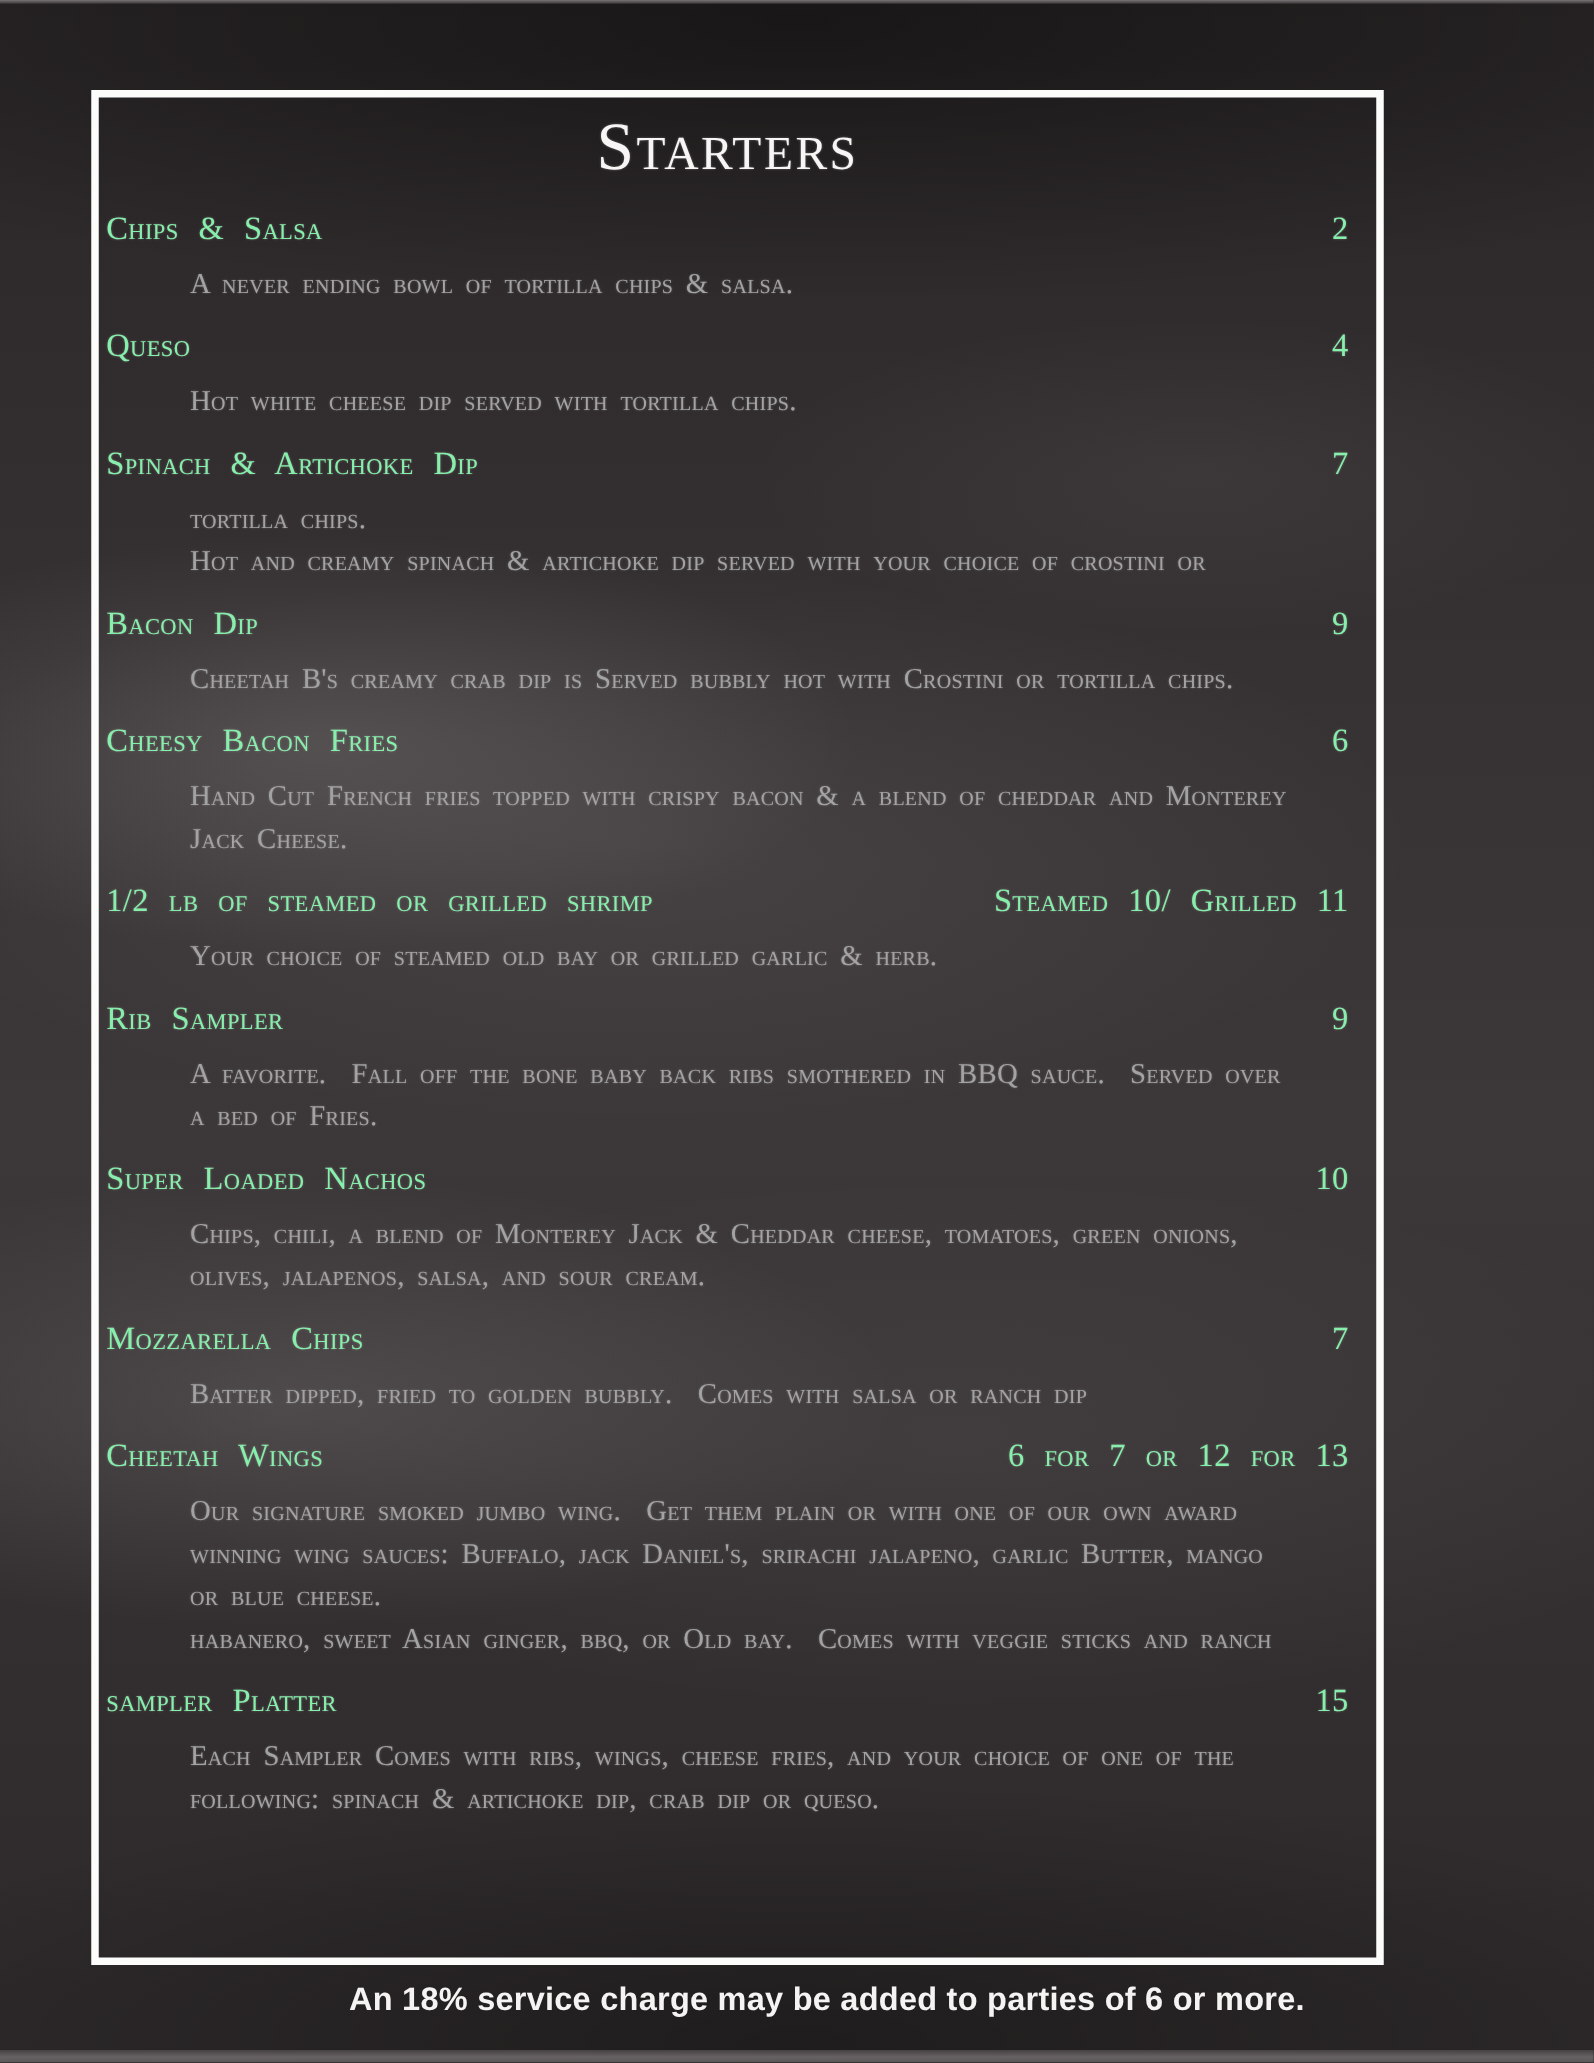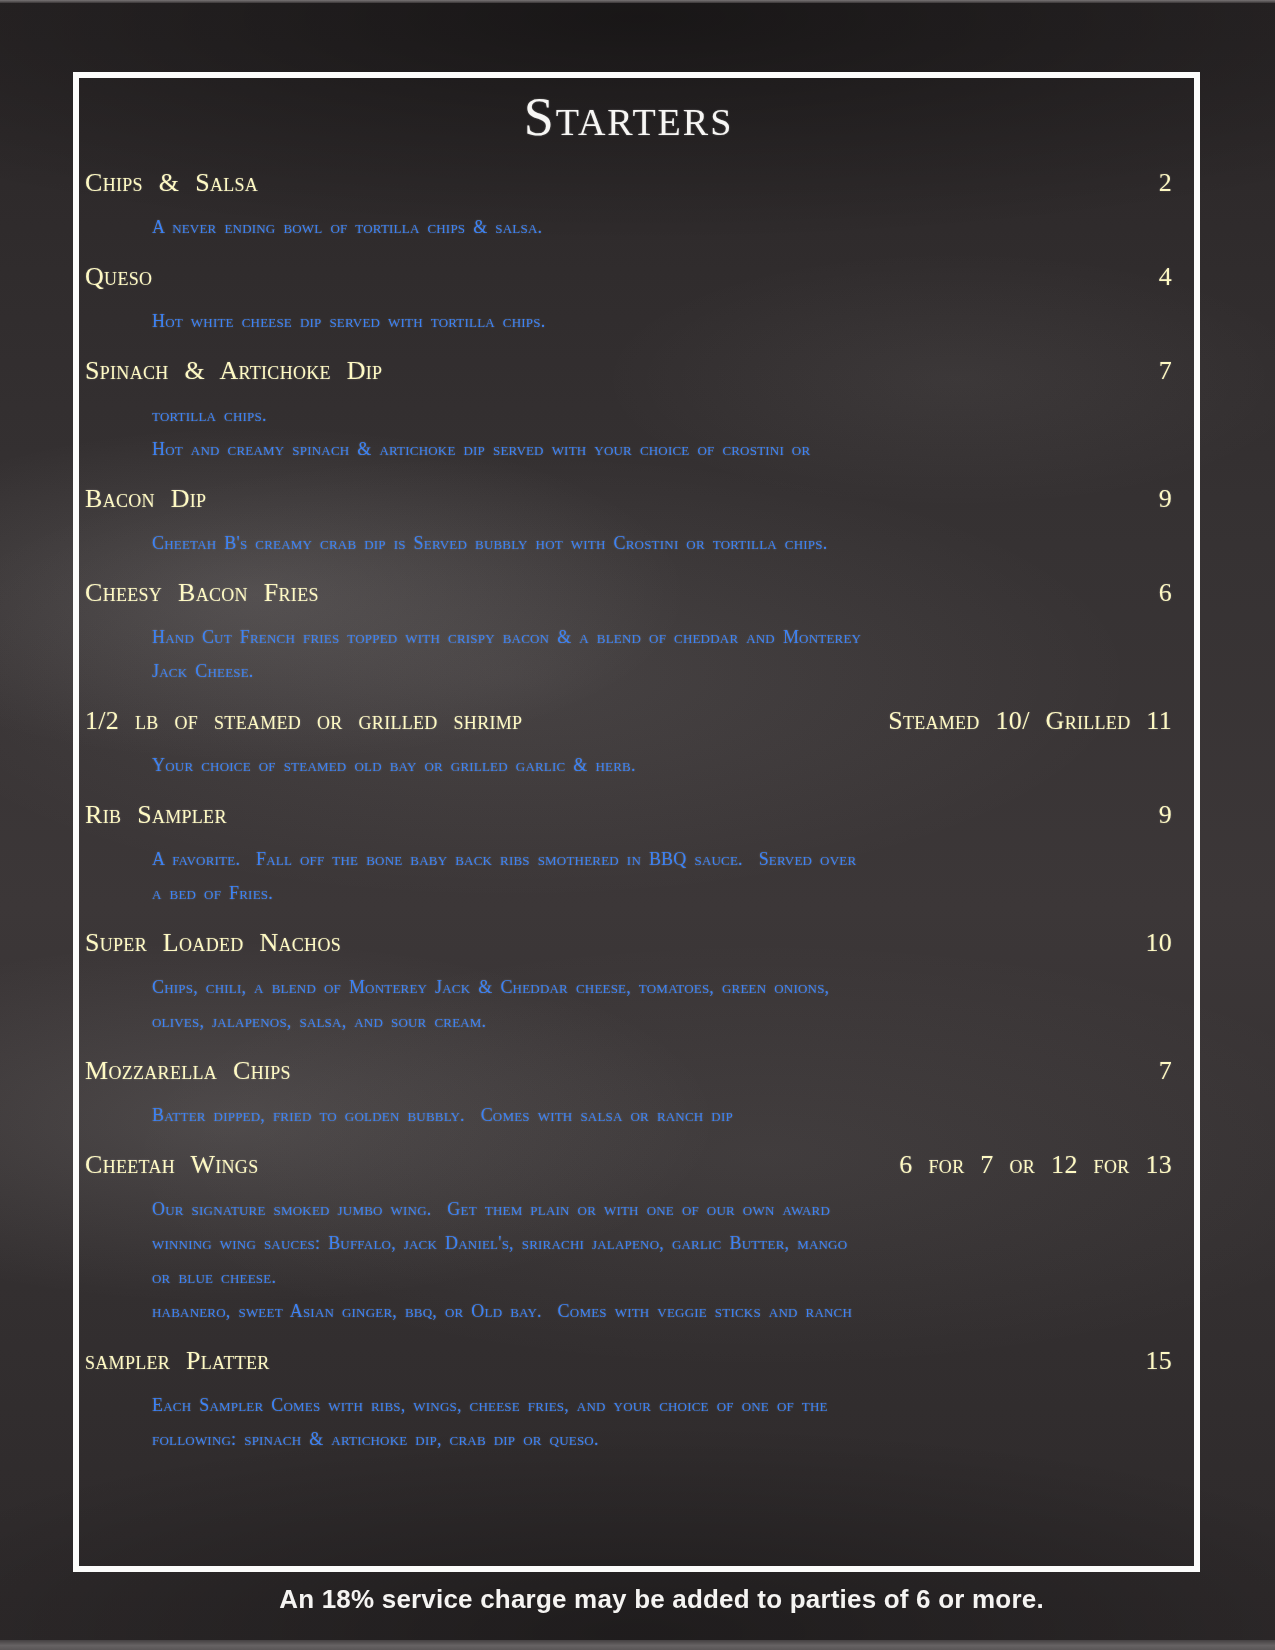--- a/index.html
+++ b/index.html
@@ -28,21 +28,21 @@
     background: linear-gradient(180deg, #787475, #3a3637);
   }
   .edge-bottom {
     position: absolute; left: 0; bottom: 0; width: 100%; height: 10px;
     background: linear-gradient(180deg, #454142, #666263 55%, #5a5657);
   }
   .frame {
     position: absolute;
     left: 73px;
     top: 72px;
-    width: 1127px;
+    width: 1034px;
     height: 1500px;
     border: 6px solid #fcfcfb;
     box-sizing: border-box;
     padding: 10px 22px 0 6px;
   }
   .menu-title {
     text-align: center;
     font-variant: small-caps;
     font-size: 54px;
     line-height: 58px;
@@ -54,39 +54,39 @@
   .item {
     margin-bottom: 18px;
   }
   .item-head {
     display: flex;
     justify-content: space-between;
     align-items: baseline;
     font-variant: small-caps;
     font-size: 26px;
     line-height: 30px;
-    color: #fef9c3;
+    color: #86efac;
     letter-spacing: 0.3px;
     word-spacing: 0.35em;
     text-shadow: 0 0 2px rgba(244,242,240,0.30);
   }
   .item-price {
     white-space: nowrap;
     flex-shrink: 0;
     padding-left: 20px;
   }
   .item-desc {
     margin-left: 67px;
     margin-top: 12px;
   }
   .desc-line {
     font-variant: small-caps;
-    font-size: 18px;
+    font-size: 23px;
     line-height: 34px;
-    color: #3b82f6;
+    color: #a3a3a3;
     letter-spacing: 0.2px;
     word-spacing: 0.18em;
     white-space: pre-wrap;
     text-shadow: 0 0 2px rgba(244,242,240,0.28);
   }
   .service-note {
     position: absolute;
     left: 0;
     top: 1584px;
     width: 100%;

